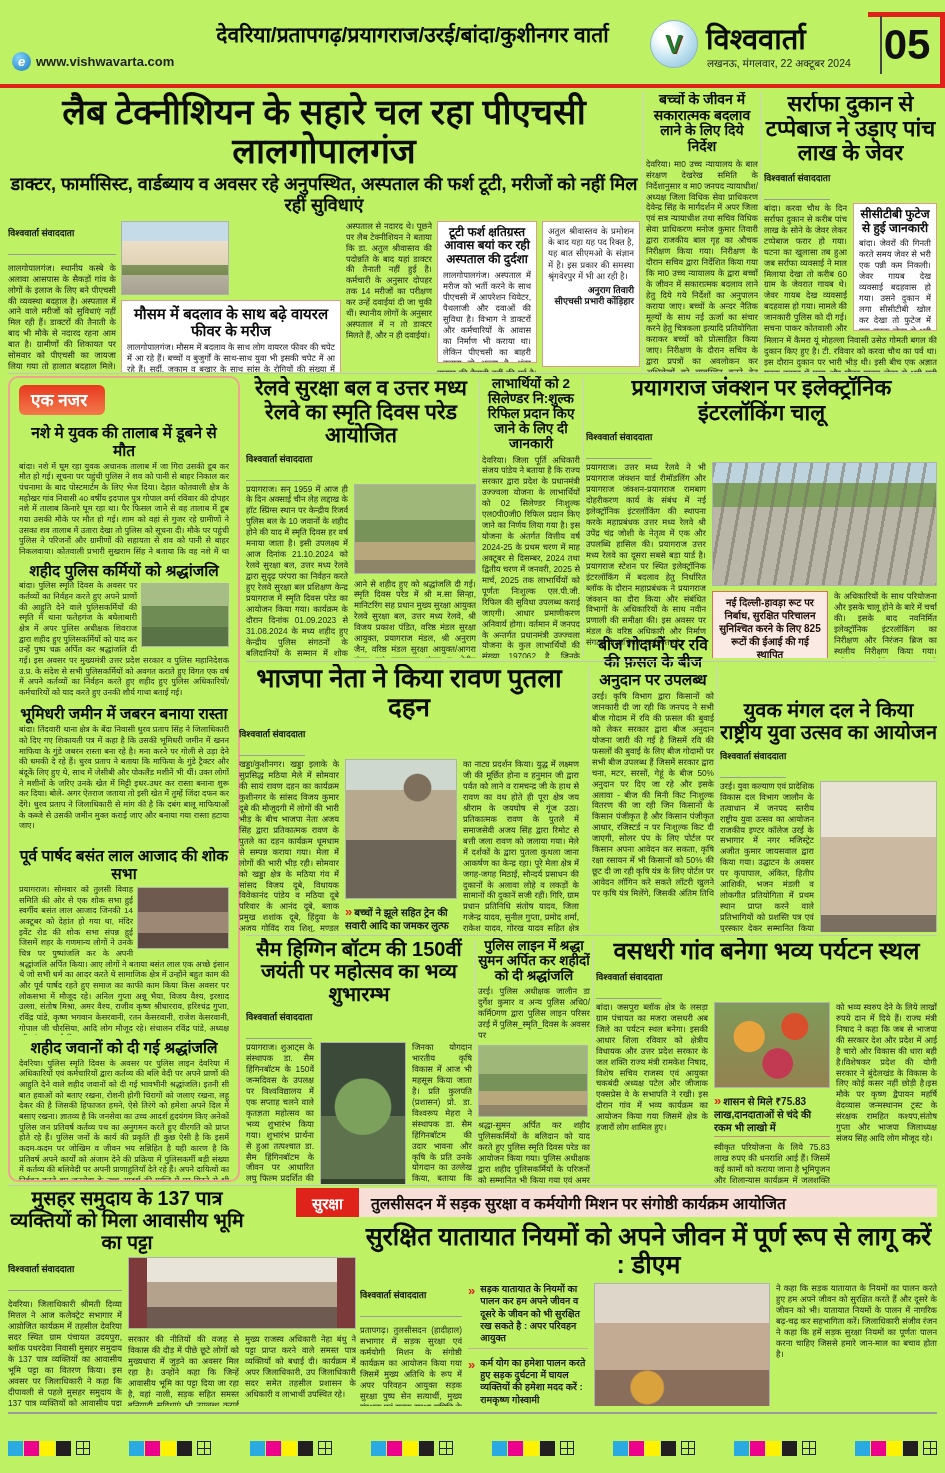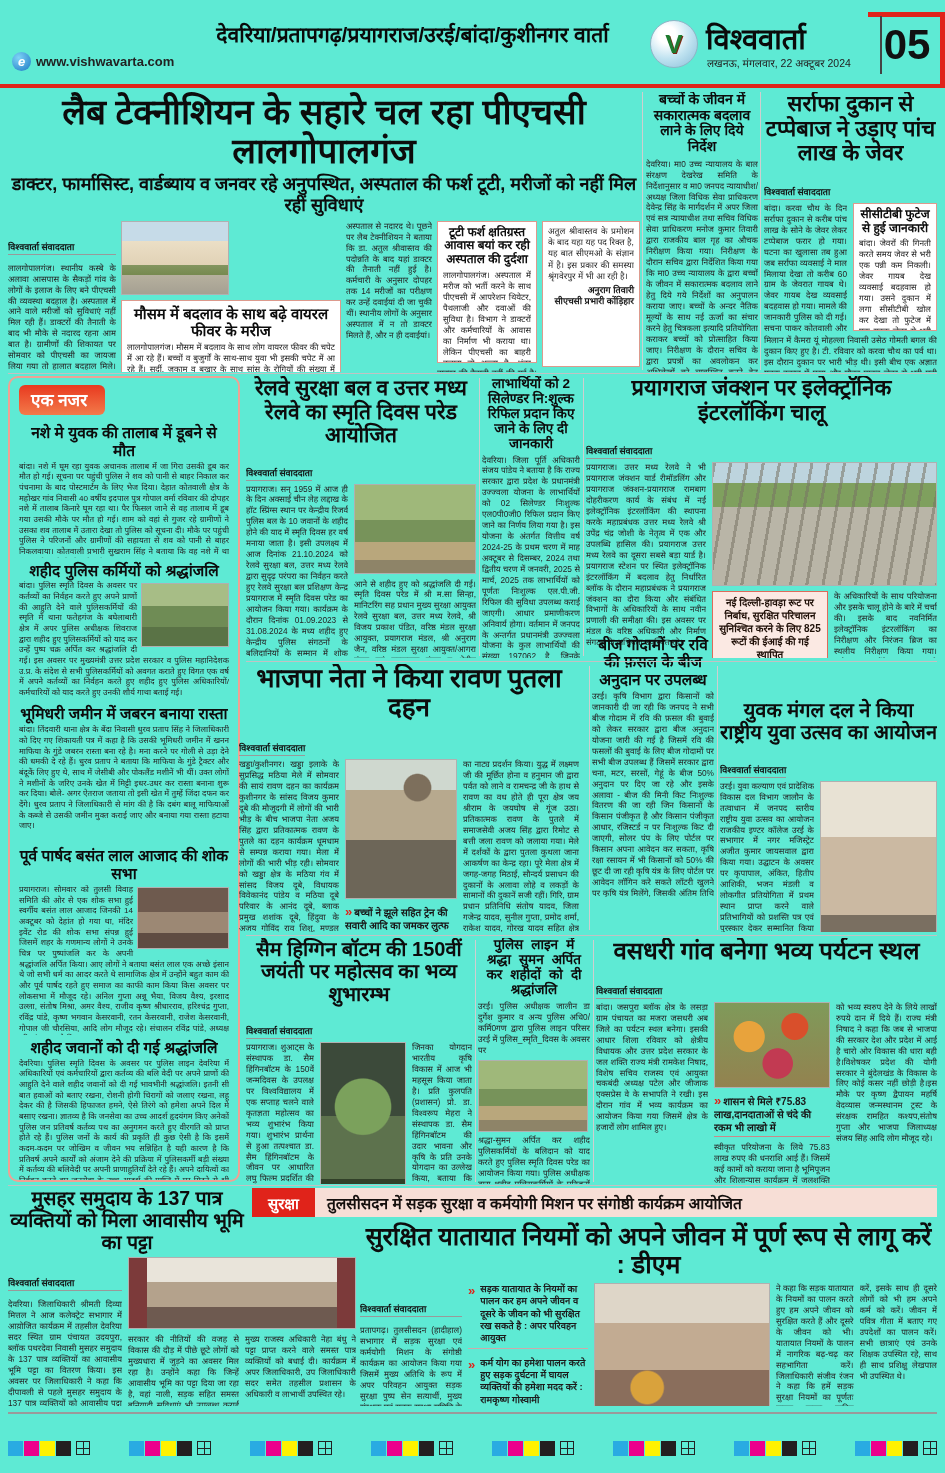--- a/index.html
+++ b/index.html
@@ -1,21 +1,21 @@
 <!DOCTYPE html>
 <html><head>
 <meta charset="utf-8">
 <style>
   * { margin:0; padding:0; box-sizing:border-box; }
   html,body { background:#f2f2f2; }
   body { font-family:"Liberation Sans", sans-serif; color:#1a1a1a; }
-  #page { position:relative; width:945px; height:1473px; background:#5eead4; margin:0 auto; overflow:hidden; }
+  #page { position:relative; width:945px; height:1473px; background:#bef264; margin:0 auto; overflow:hidden; }
   .sec { position:absolute; overflow:hidden; }
   .hl { font-weight:bold; color:#0c0c0c; line-height:1.12; text-align:center; }
-  .byline { font-size:9px; font-weight:bold; color:#111; margin:19px 0 3px 0; border-bottom:1px solid #999; display:inline-block; padding-bottom:1px; }
+  .byline { font-size:9px; font-weight:bold; color:#111; margin:5px 0 3px 0; border-bottom:1px solid #999; display:inline-block; padding-bottom:15px; }
   .body-text { font-size:8.3px; line-height:1.32; text-align:justify; color:#242424; overflow:hidden; }
   .box { border:1px solid #dd9a8d; padding:4px 5px; background:#fff; overflow:hidden; }
   .box-title { font-weight:bold; font-size:13px; line-height:1.15; text-align:center; color:#0d0d0d; margin-bottom:3px; }
   .photo { border:1px solid #b0b0b0; position:relative; overflow:hidden; flex:none; }
   .row { display:flex; gap:6px; }
   .stack { display:flex; flex-direction:column; gap:5px; }
   .fill { flex:1; min-height:0; }
   .vline { position:absolute; width:1px; background:#cfcfcf; }
   .hline { position:absolute; height:1px; background:#c2c2c2; }
 
@@ -78,31 +78,31 @@
   #seeds .hl { font-size:15.5px; }
   #youth { top:664px; left:720px; width:217px; height:268px; }
   #youth .hl { font-size:20px;margin-top:35px; }
   .ph-event { background:linear-gradient(180deg,#e8e2d4 0 28%,#cbb9a2 28% 68%,#7a6f61 68%); }
 
   
   #sam { top:938px; left:246px; width:226px; height:246px; }
   #sam .hl { font-size:20px; }
   .ph-effigy { background:radial-gradient(circle at 50% 35%, #7ba15c 0 22%, transparent 23%), linear-gradient(180deg,#3c4a3a 0 40%,#5d724d 40% 75%,#314028 75%); }
   #policeline { top:938px; left:478px; width:112px; height:246px; }
-  #policeline .hl { font-size:13.5px;font-family:Liberation Mono, monospace; }
+  #policeline .hl { font-size:13.5px; }
   #vasudhari { top:938px; left:596px; width:341px; height:246px; }
   #vasudhari .hl { font-size:24px; }
   .ph-flowers { background:radial-gradient(circle at 30% 40%, #e8a33c 0 16%, transparent 17%), radial-gradient(circle at 70% 28%, #d94f2b 0 13%, transparent 14%), radial-gradient(circle at 55% 72%, #c23a52 0 17%, transparent 18%), linear-gradient(180deg,#7f9a5a,#93824f); }
 
   
   #musahar { top:1188px; left:8px; width:348px; height:218px; }
   #musahar .hl { font-size:19.5px; width:238px; }
   .ph-hall { background:linear-gradient(90deg,#7c3a3a 0 8%, transparent 8%),linear-gradient(270deg,#7c3a3a 0 8%, transparent 8%),linear-gradient(180deg,#e9e4da 0 34%,#b4a28c 34% 70%,#6e5a50 70%); }
   #security-strip { top:1188px; left:252px; width:685px; height:29px; display:flex; align-items:stretch; }
-  .sec-tag { background:#e0231a; color:#fff; font-weight:bold; font-size:15px; display:flex; align-items:center; justify-content:center; padding:0 16px; flex:none; }
+  .sec-tag { background:#e0231a; color:#fff; font-weight:bold; font-size:15px; display:flex; align-items:center; justify-content:center; padding:0 16px; flex:none;margin-left:44px; }
   .sec-strip { background:#f7ded6; color:#15100e; font-weight:bold; font-size:15.5px; display:flex; align-items:center; padding:0 12px; flex:1; overflow:hidden; }
   #dm { top:1222px; left:360px; width:577px; height:184px; }
   #dm .hl { font-size:25px; }
   .ph-dm { background:radial-gradient(circle at 30% 75%, #d9a23c 0 10%, transparent 11%), linear-gradient(180deg,#ded6c8 0 28%,#c2ab92 28% 62%,#8a6e5c 62%); }
   .dm-quote { font-size:9.5px; font-weight:bold; line-height:1.3; color:#1c1c1c; border-bottom:1px solid #caa; padding-bottom:3px; margin-bottom:3px; display:flex; gap:3px; }
 
   
   #footer-rule { top:1412px; left:8px; width:929px; height:2px; background:#9a9a9a; position:absolute; }
   #colorbars { top:1438px; left:8px; width:929px; height:20px; display:flex; justify-content:space-between; align-items:center; }
   .cbar-group { display:flex; gap:1px; align-items:center; }
@@ -127,21 +127,21 @@
         <span class="logo-v">V</span>
       </div>
     <div class="paper-name">विश्ववार्ता</div>
     <div class="edition">लखनऊ,   मंगलवार, 22 अक्टूबर 2024</div>
     <div class="pageno">05</div>
   </div>
   <div id="header-rule"></div>
 
   <div class="sec" id="lead">
     <div class="hl hl1">लैब टेक्नीशियन के सहारे चल रहा पीएचसी लालगोपालगंज</div>
-    <div class="hl hl2">डाक्टर, फार्मासिस्ट, वार्डब्याय व जनवर रहे अनुपस्थित, अस्पताल की फर्श टूटी, मरीजों को नहीं मिल रहीं सुविधाएं</div>
+    <div class="hl hl2">डाक्टर, फार्मासिस्ट, वार्डब्याय व अवसर रहे अनुपस्थित, अस्पताल की फर्श टूटी, मरीजों को नहीं मिल रहीं सुविधाएं</div>
     <div class="lead-grid">
       <div class="stack" style="width:108px;flex:none;">
         <span class="byline">विश्ववार्ता संवाददाता</span>
         <div class="body-text fill">लालगोपालगंज। स्थानीय कस्बे के अलावा आसपास के सैकड़ों गांव के लोगों के इलाज के लिए बने पीएचसी की व्यवस्था बदहाल है। अस्पताल में आने वाले मरीजों को सुविधाएं नहीं मिल रही हैं। डाक्टरों की तैनाती के बाद भी मौके से नदारद रहना आम बात है। ग्रामीणों की शिकायत पर सोमवार को पीएचसी का जायजा लिया गया तो हालात बदहाल मिले। फर्श टूटी मिली और मरीज बिना इलाज के परेशान दिखे।</div>
       </div>
       <div class="stack" style="width:220px;flex:none;">
         <div class="row" style="height:74px;flex-direction:column;">
           <div class="photo ph-building" style="width:108px;height:74px;"></div>
           <div class="body-text fill">एक फार्मासिस्ट, वार्ड ब्वॉय समेत अन्य कर्मचारियों की तैनाती की है। बृहस्पतिवार की दोपहर करीब 1:40 बजे डाक्टर का कार्यभार लैब टेक्नीशियन राजेश कुमार मौर्य देख रहे थे। इनके अलावा सभी डाक्टर और अन्य कर्मचारी</div>
         </div>
@@ -346,21 +346,20 @@
           <span class="pq-mark">»</span>
             <span>सड़क यातायात के नियमों का पालन कर हम अपने जीवन व दूसरे के जीवन को भी सुरक्षित रख सकते है : अपर परिवहन आयुक्त</span>
         </div>
         <div class="dm-quote">
           <span class="pq-mark">»</span>
             <span>कर्म योग का हमेशा पालन करते हुए सड़क दुर्घटना में घायल व्यक्तियों की हमेशा मदद करें : रामकृष्ण गोस्वामी</span>
         </div>
       </div>
       <div class="photo ph-dm" style="width:176px;height:140px;"></div>
       <div class="body-text fill">ने कहा कि सड़क यातायात के नियमों का पालन करते हुए हम अपने जीवन को सुरक्षित करते हैं और दूसरे के जीवन को भी। यातायात नियमों के पालन में नागरिक बढ़-चढ़ कर सहभागिता करें। जिलाधिकारी संजीव रंजन ने कहा कि हमें सड़क सुरक्षा नियमों का पूर्णतः पालन करना चाहिए जिससे हमारे जान-माल का बचाव होता है।</div>
-      <div class="body-text fill">करें, इसके साथ ही दूसरे लोगों को भी हम अपने कर्म को करें। जीवन में पवित्र गीता में बताए गए उपदेशों का पालन करें। सभी छात्राएं एवं उनके शिक्षक उपस्थित रहे, साथ ही साथ प्रशिक्षु लेखपाल भी उपस्थित थे।</div>
     </div>
   </div>
 
   <div class="hline" style="top:373px;left:8px;width:929px;"></div>
   <div class="hline" style="top:661px;left:246px;width:691px;"></div>
   <div class="hline" style="top:935px;left:246px;width:691px;"></div>
   <div class="hline" style="top:1185px;left:8px;width:929px;"></div>
   <div class="vline" style="left:642px;top:92px;height:278px;"></div>
   <div class="vline" style="left:760px;top:92px;height:278px;"></div>
   <div class="vline" style="left:479px;top:378px;height:278px;"></div>

